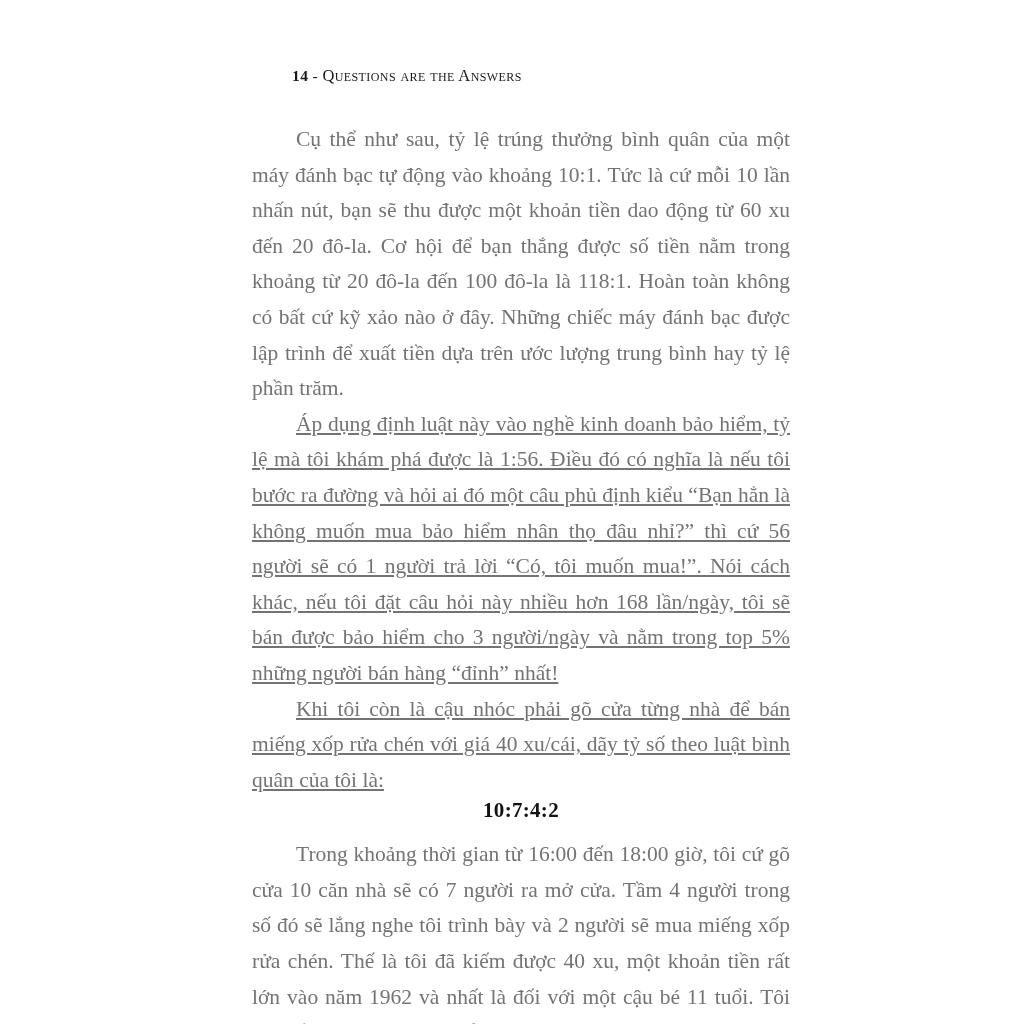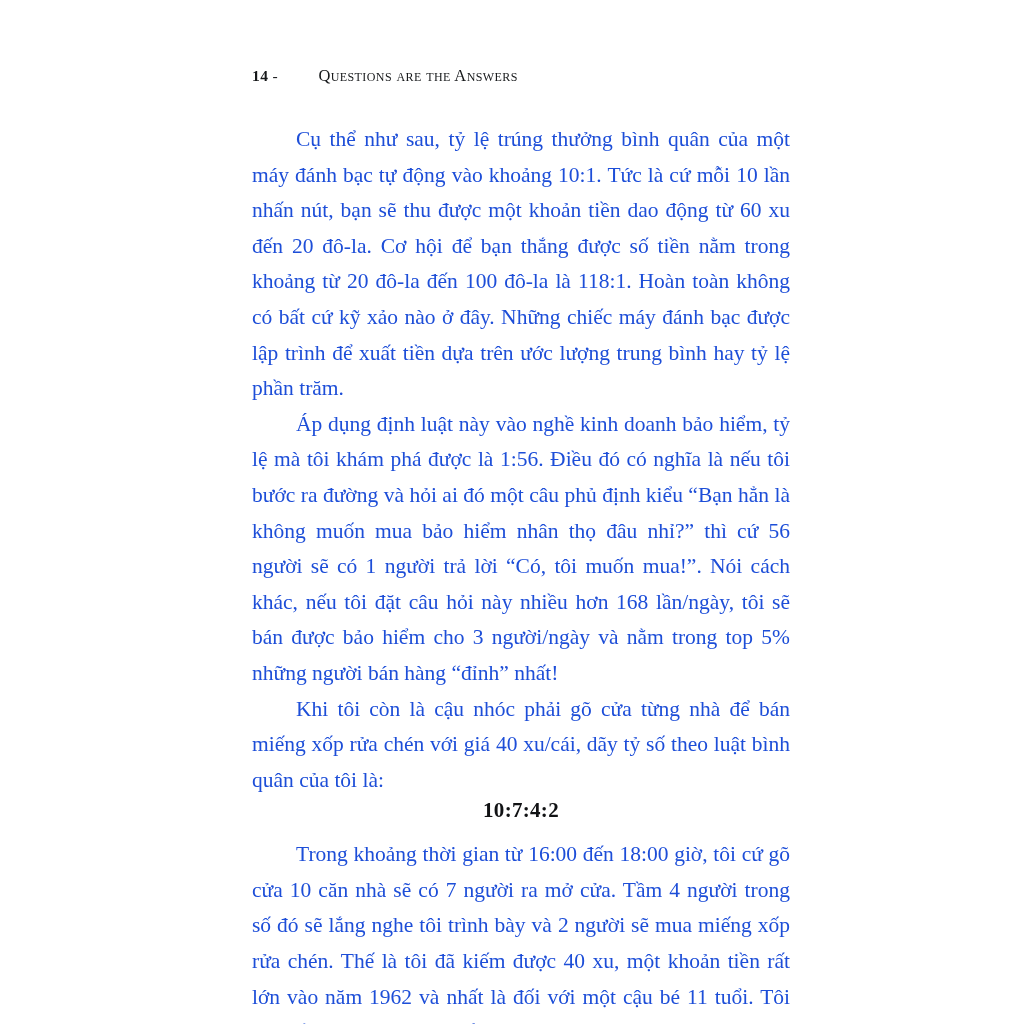--- a/index.html
+++ b/index.html
@@ -25,47 +25,48 @@
     left: 252px;
     top: 66px;
     font-family: "Liberation Serif", serif;
     font-size: 15.5px;
     letter-spacing: 0.4px;
     color: #16181a;
     white-space: nowrap;
   }
   .running-head .folio {
     font-weight: 700;
+    margin-left: 40px;
   }
   .running-head .dash {
     font-weight: 400;
   }
   .running-head .smallcaps {
     font-variant: small-caps;
     font-size: 16.5px;
-    margin-left: 36px;
   }
   .textblock {
     position: absolute;
     left: 252px;
     top: 122px;
     width: 538px;
   }
   p.para {
     margin: 0 0 0 0;
     text-indent: 44px;
     text-align: justify;
     font-size: 21.5px;
     line-height: 35.6px;
-    color: #1d4ed8;
+    color: #737373;
     -webkit-hyphens: none;
     hyphens: none;
   }
   p.para + p.para {
     margin-top: 0px;
+    text-decoration: underline;
   }
   .ratio-line {
     margin: 0 0 14px 0;
     text-align: center;
     font-size: 21px;
     font-weight: 700;
     letter-spacing: 0.3px;
     color: #111214;
   }
 </style>

